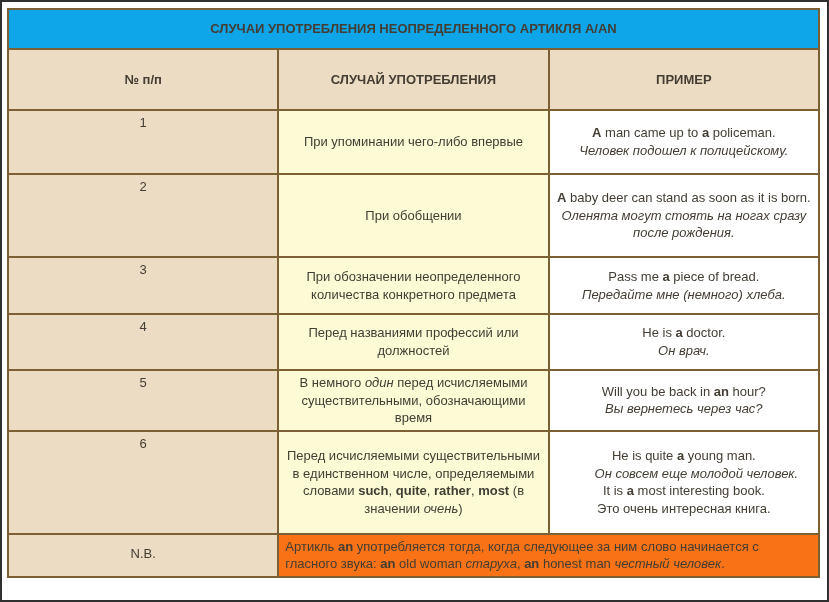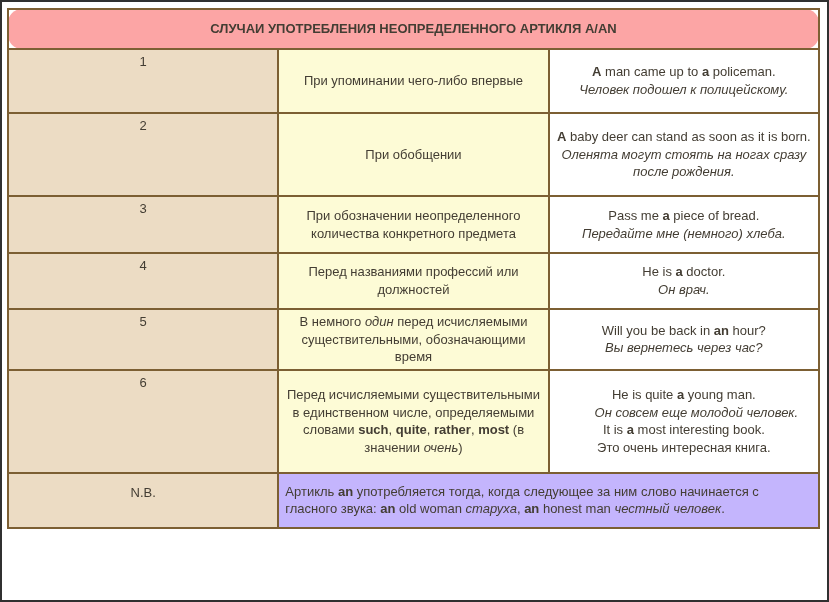--- a/index.html
+++ b/index.html
@@ -23,26 +23,25 @@
     table-layout: fixed;
   }
   table.article-table td {
     border: 2px solid #7c5f33;
     font-size: 13px;
     line-height: 1.35;
     padding: 3px 6px;
     box-sizing: border-box;
   }
   .title-row td {
-    background: #fca5a5;
+    background: #0ea5e9;
     text-align: center;
     vertical-align: middle;
     font-weight: bold;
     font-size: 13.5px;
-    border-radius: 14px;
   }
   .head-row td {
     background: #ecdcc4;
     text-align: center;
     vertical-align: middle;
     font-weight: bold;
   }
   .col-num  { width: 57px; }
   .col-case { width: 363px; }
   .col-ex   { width: 393px; }
@@ -58,36 +57,41 @@
     text-align: center;
     vertical-align: middle;
   }
   .ex-cell {
     background: #ffffff;
     text-align: center;
     vertical-align: middle;
   }
   .nb-row .num-cell { padding-top: 10px; }
   .nb-cell {
-    background: #c4b5fd;
+    background: #f97316;
     text-align: left;
     vertical-align: middle;
     padding-left: 9px;
     padding-right: 9px;
   }
   .ex-line { text-align: center; }
 </style>
 </head>
 <body>
 
 <div class="screen">
   <table class="article-table">
     <tbody>
         <tr class="title-row" style="height:40px">
       <td colspan="3">СЛУЧАИ УПОТРЕБЛЕНИЯ НЕОПРЕДЕЛЕННОГО АРТИКЛЯ A/AN</td>
+    </tr>
+    <tr class="head-row" style="height:61px">
+      <td class="col-num head-num">№ п/п</td>
+      <td class="col-case">СЛУЧАЙ УПОТРЕБЛЕНИЯ</td>
+      <td class="col-ex">ПРИМЕР</td>
     </tr>
 
     <tr class="body-row" style="height:64px">
       <td class="num-cell">1</td>
       <td class="case-cell"><span>При упоминании чего-либо впервые</span></td>
       <td class="ex-cell">
         <div class="ex-line"><span style="font-weight: bold;">A</span><span> man came up to </span><span style="font-weight: bold;">a</span><span> policeman.</span></div>
         <div class="ex-line"><span style="font-style: italic;">Человек подошел к полицейскому.</span></div>
       </td>
     </tr>
@@ -132,19 +136,19 @@
       <td class="num-cell">6</td>
       <td class="case-cell"><span>Перед исчисляемыми существительными в единственном числе, определяемыми словами </span><span style="font-weight: bold;">such</span><span>, </span><span style="font-weight: bold;">quite</span><span>, </span><span style="font-weight: bold;">rather</span><span>, </span><span style="font-weight: bold;">most</span><span> (в значении </span><span style="font-style: italic;">очень</span><span>)</span></td>
       <td class="ex-cell">
         <div class="ex-line"><span>He is quite </span><span style="font-weight: bold;">a</span><span> young man.</span></div>
         <div class="ex-line"><span style="font-style: italic; margin-left: 25px;">Он совсем еще молодой человек.</span></div>
         <div class="ex-line"><span>It is </span><span style="font-weight: bold;">a</span><span> most interesting book.</span></div>
         <div class="ex-line"><span style="">Это очень интересная книга.</span></div>
       </td>
     </tr>
 
-    <tr class="nb-row" style="height:55px">
+    <tr class="nb-row" style="height:43px">
       <td class="num-cell">N.B.</td>
       <td colspan="2" class="nb-cell"><span>Артикль </span><span style="font-weight: bold;">an</span><span> употребляется тогда, когда следующее за ним слово начинается с гласного звука: </span><span style="font-weight: bold;">an</span><span> old woman </span><span style="font-style: italic;">старуха</span><span>, </span><span style="font-weight: bold;">an</span><span> honest man </span><span style="font-style: italic;">честный человек</span><span>.</span></td>
     </tr>
   </tbody>
     </table>
 </div>
 
 </body></html>

